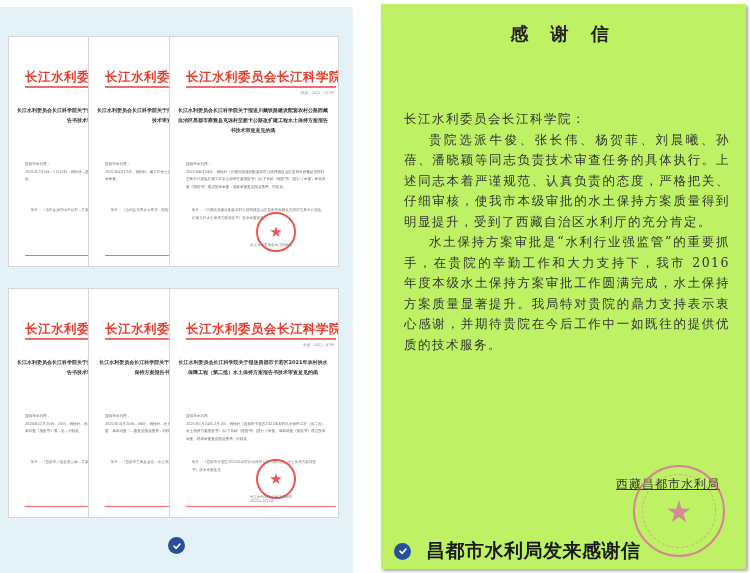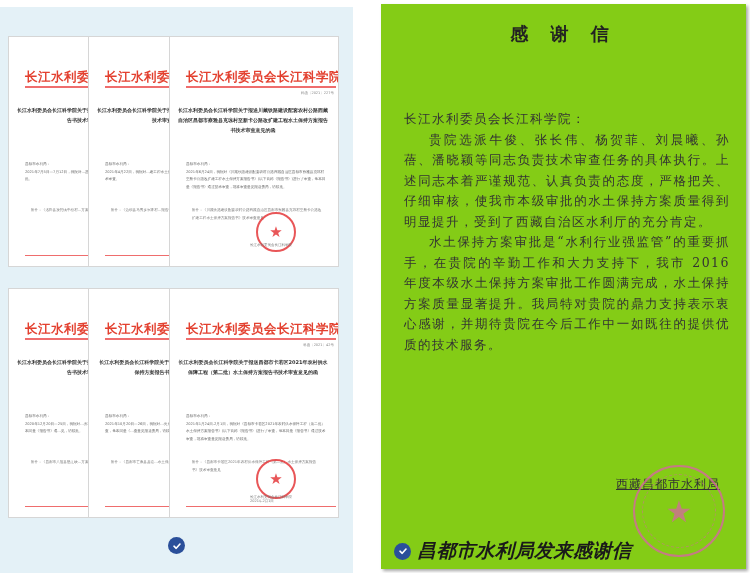--- a/index.html
+++ b/index.html
@@ -69,21 +69,21 @@
     width: 17px; height: 17px; border-radius: 50%; background: #2a4f9a;
     display: inline-flex; align-items: center; justify-content: center;
   }
   .caption-text {
     font-size: 19px; color: #1a1a1a; letter-spacing: 0.5px;
   }
 
   
   .right-panel {
     position: absolute; left: 381px; top: 4px; width: 365px; height: 565px;
-    background: #84cc16;
+    background: #bef264;
     box-shadow: 2px 2px 3px rgba(0,0,0,0.35);
   }
   .letter-title {
     position: absolute; left: 0; top: 18px; width: 100%; text-align: center;
     font-family: "DejaVu Serif", "Liberation Serif", serif;
     font-size: 18px; font-weight: bold; letter-spacing: 8px; color: #222;
   }
   .letter-body {
     position: absolute; left: 23px; top: 57px; width: 326px;
     font-family: "DejaVu Serif", "Liberation Serif", serif;
@@ -102,21 +102,21 @@
     position: absolute; left: 633px; top: 465px; width: 92px; height: 92px;
     border-radius: 50%; border: 2px solid rgba(219,96,170,0.75);
     display: flex; align-items: center; justify-content: center;
     color: rgba(219,96,170,0.7); font-size: 30px;
   }
   .round-seal .inner {
     position: absolute; inset: 7px; border-radius: 50%; border: 1px dashed rgba(219,96,170,0.5);
   }
   .right-caption {
     position: absolute; left: 394px; top: 538px;
-    display: flex; align-items: center; gap: 6px; font-style: italic;
+    display: flex; align-items: center; gap: 15px;
   }
   .right-caption .caption-text { font-size: 19px; font-weight: bold; }
 </style>
 </head>
 <body>
 
 <div class="left-panel">
 
   <div class="doc-row top">
     <div class="doc d1">

